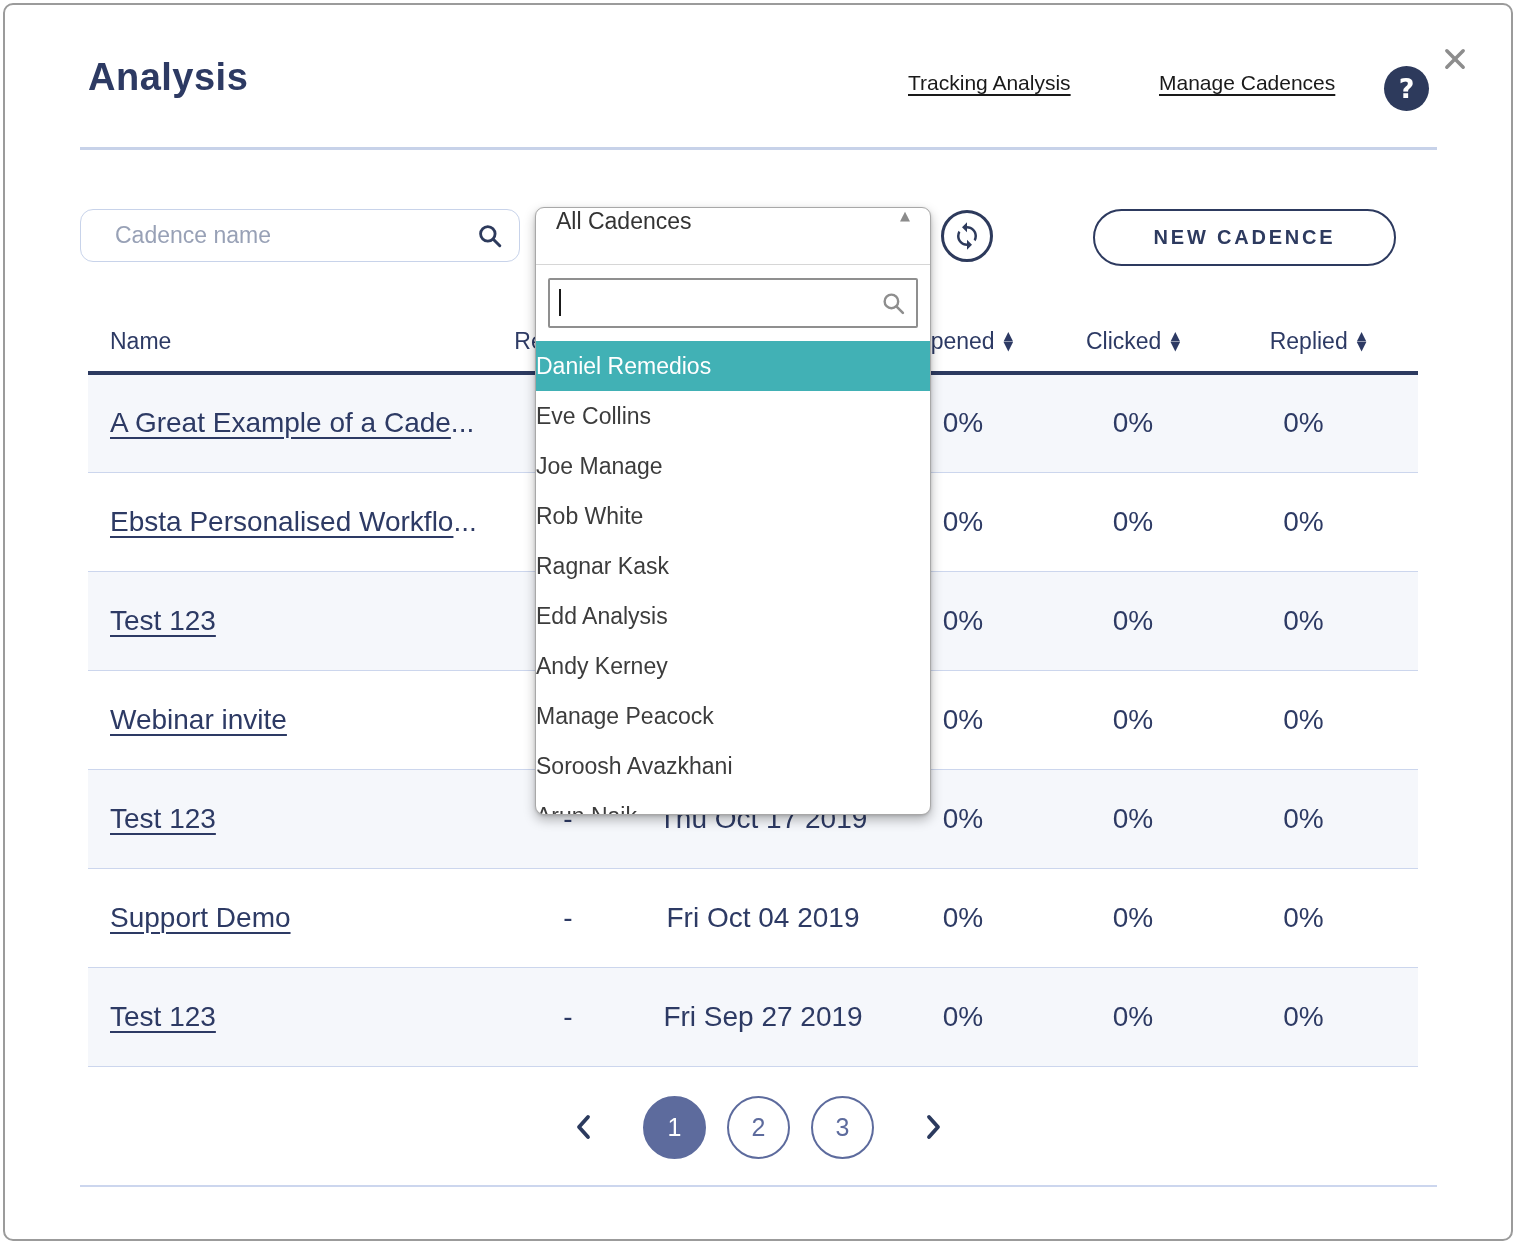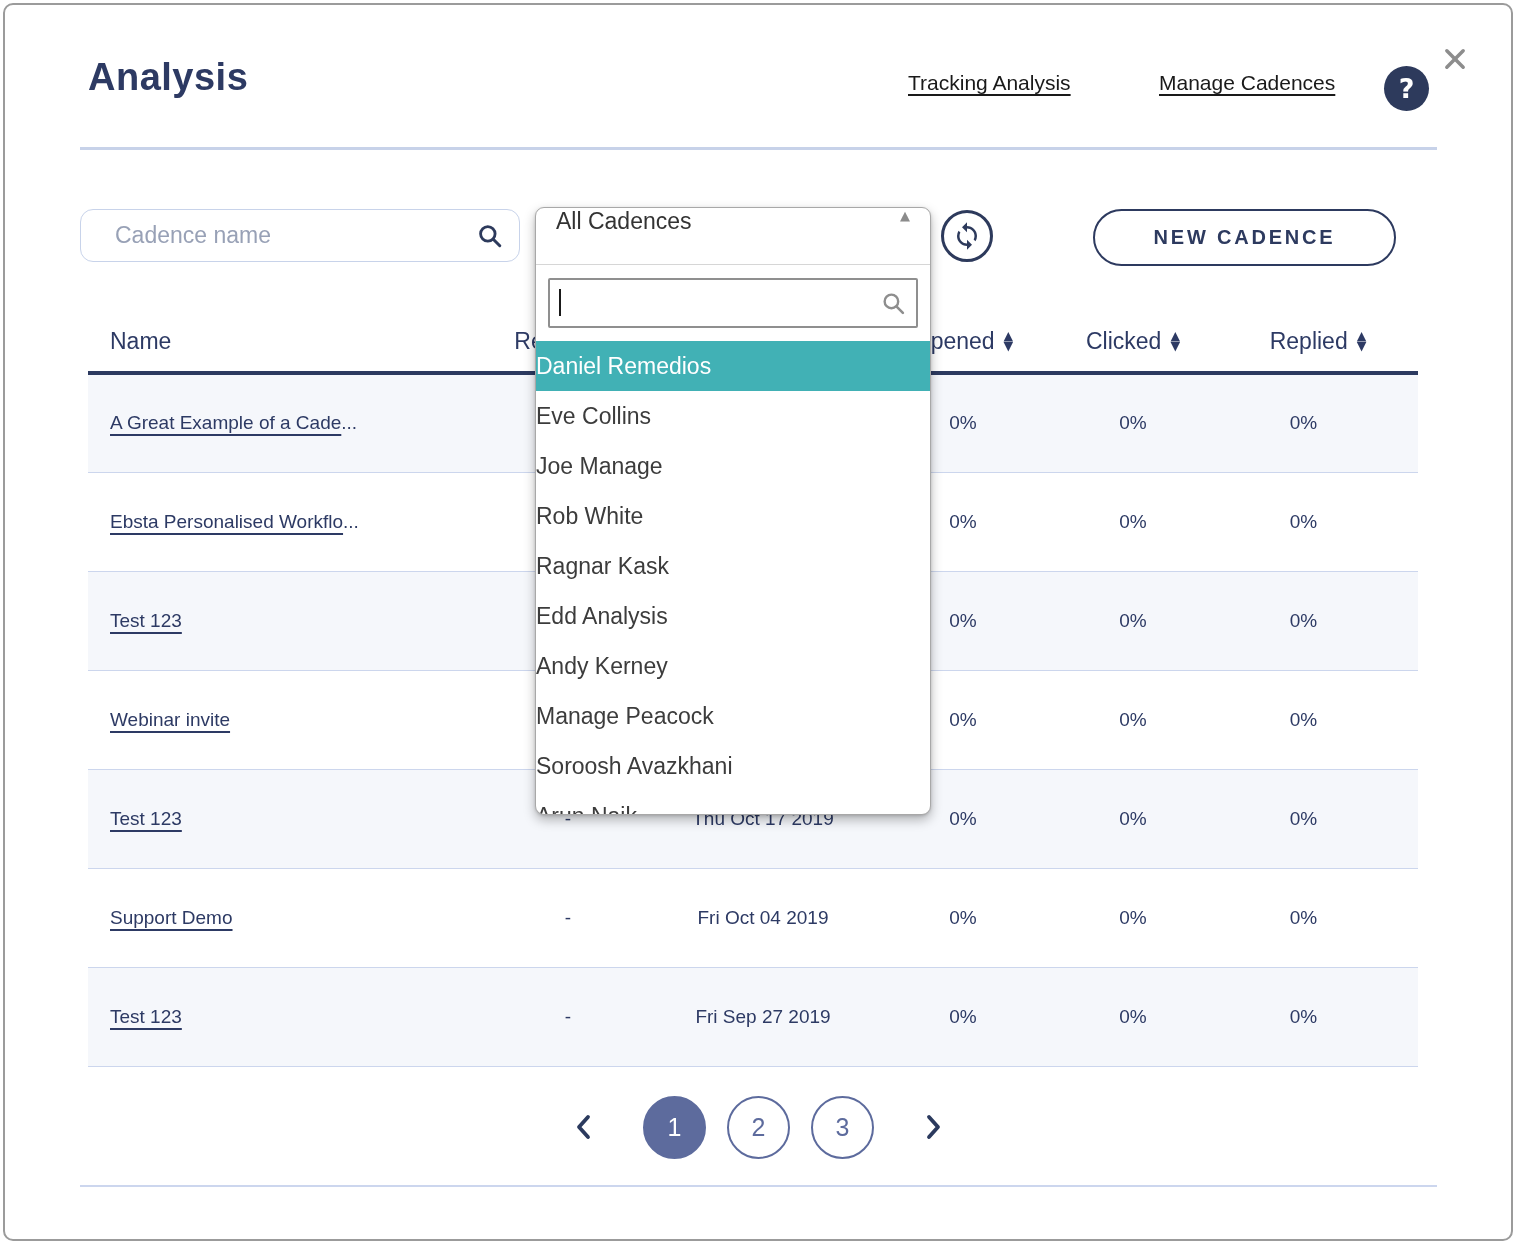--- a/index.html
+++ b/index.html
@@ -72,21 +72,21 @@
     position:absolute;left:88px;top:312px;width:1330px;
     border-collapse:collapse;table-layout:fixed;margin-top:8px;
   }
   table.cad th{
     font-size:23px;font-weight:400;color:#2d3a64;
     padding:8px 0 16px 0;border-bottom:4px solid #2c3a60;white-space:nowrap;
   }
   table.cad th.h-name{text-align:left;padding-left:22px;}
   table.cad th.h-center{text-align:center;}
   table.cad td{
-    font-size:19px;color:#2d3a64;text-align:center;white-space:nowrap;overflow:hidden;
+    font-size:28px;color:#2d3a64;text-align:center;white-space:nowrap;overflow:hidden;
   }
   table.cad td.c-name{text-align:left;padding-left:22px;}
   table.cad tbody tr{height:99px;border-bottom:1px solid #ccd6ed;background:#fff;}
   table.cad tbody tr:nth-child(odd){background:#f5f7fb;}
   th.h-replied,td.c-replied{padding-right:30px;}
   .row-link{color:#2d3a64;text-decoration:none;cursor:pointer;}
   .row-link .nm{text-decoration:underline;text-underline-offset:5px;text-decoration-thickness:1.5px;}
   .sort{
     display:inline-flex;flex-direction:column;vertical-align:middle;margin-left:9px;
     font-size:12.5px;line-height:.78;color:#2d3a64;font-family:"DejaVu Sans",sans-serif;

